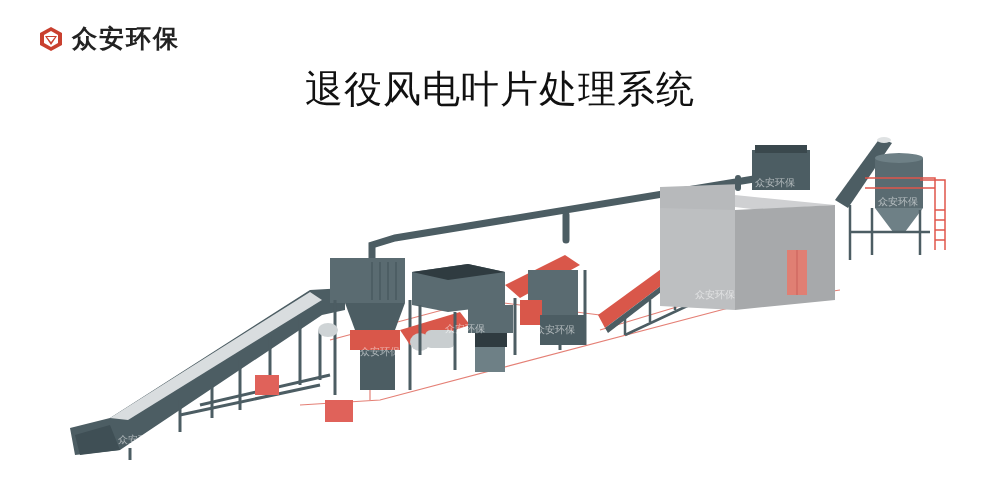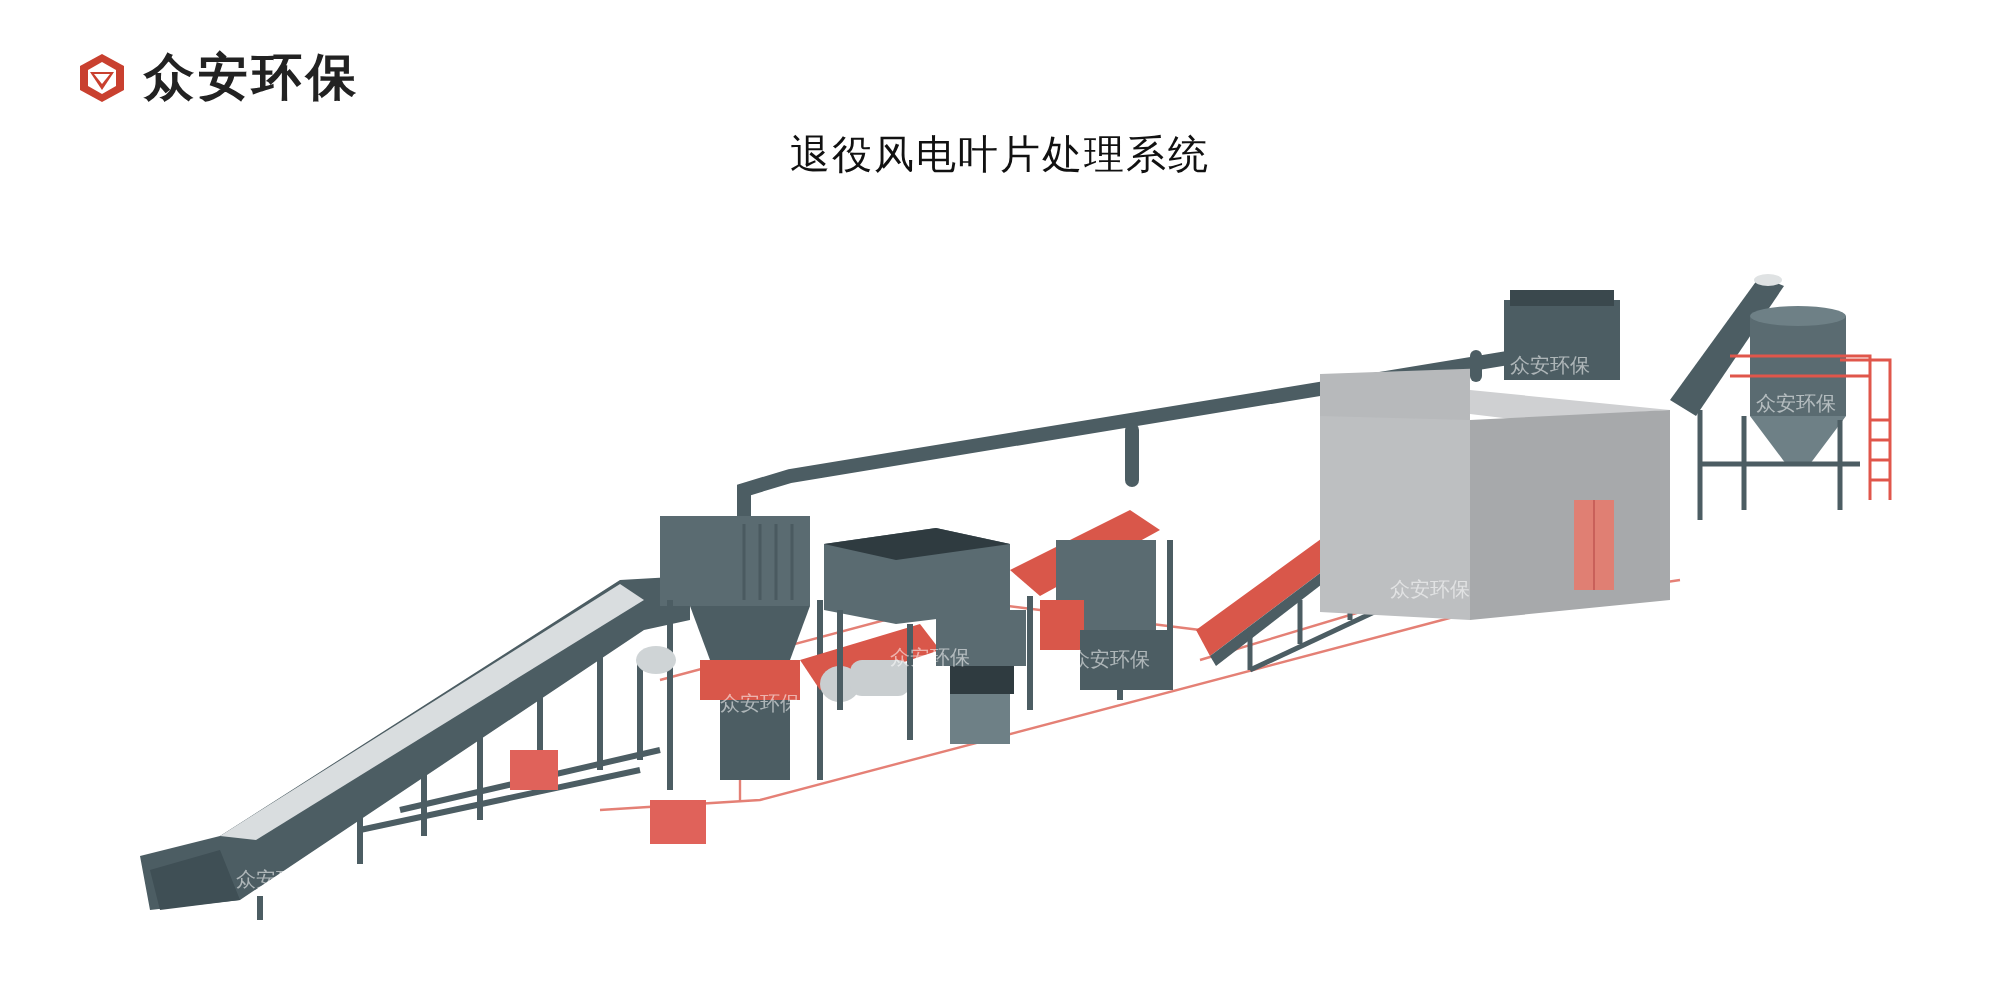--- a/index.html
+++ b/index.html
@@ -1,19 +1,19 @@
 <!DOCTYPE html>
 <html><head>
 <meta charset="utf-8">
 <style>
   html,body{margin:0;padding:0;background:#ffffff;}
   body{width:1000px;height:500px;position:relative;overflow:hidden;font-family:"DejaVu Sans","Liberation Sans",sans-serif;}
   .logo{position:absolute;left:38px;top:22px;display:flex;align-items:center;gap:8px;}
   .logo-text{font-size:25px;font-weight:bold;color:#222;letter-spacing:2px;}
-  .title{position:absolute;left:0;right:0;top:64px;text-align:center;font-size:20px;color:#111;letter-spacing:1px;}
+  .title{position:absolute;left:0;right:0;top:64px;text-align:center;font-size:38px;color:#111;letter-spacing:1px;}
   svg.scene{position:absolute;left:0;top:0;}
   .wm{fill:#ffffff;opacity:.55;font-size:10px;font-family:"DejaVu Sans",sans-serif;}
 </style>
 </head>
 <body>
 
 <div class="logo">
   <svg width="26" height="26" viewBox="0 0 26 26">
     <polygon points="13,1 24,7 24,19 13,25 2,19 2,7" fill="#c9402f"></polygon>
     <polygon points="13,5 20,9 20,17 13,21 6,17 6,9" fill="#ffffff"></polygon>

